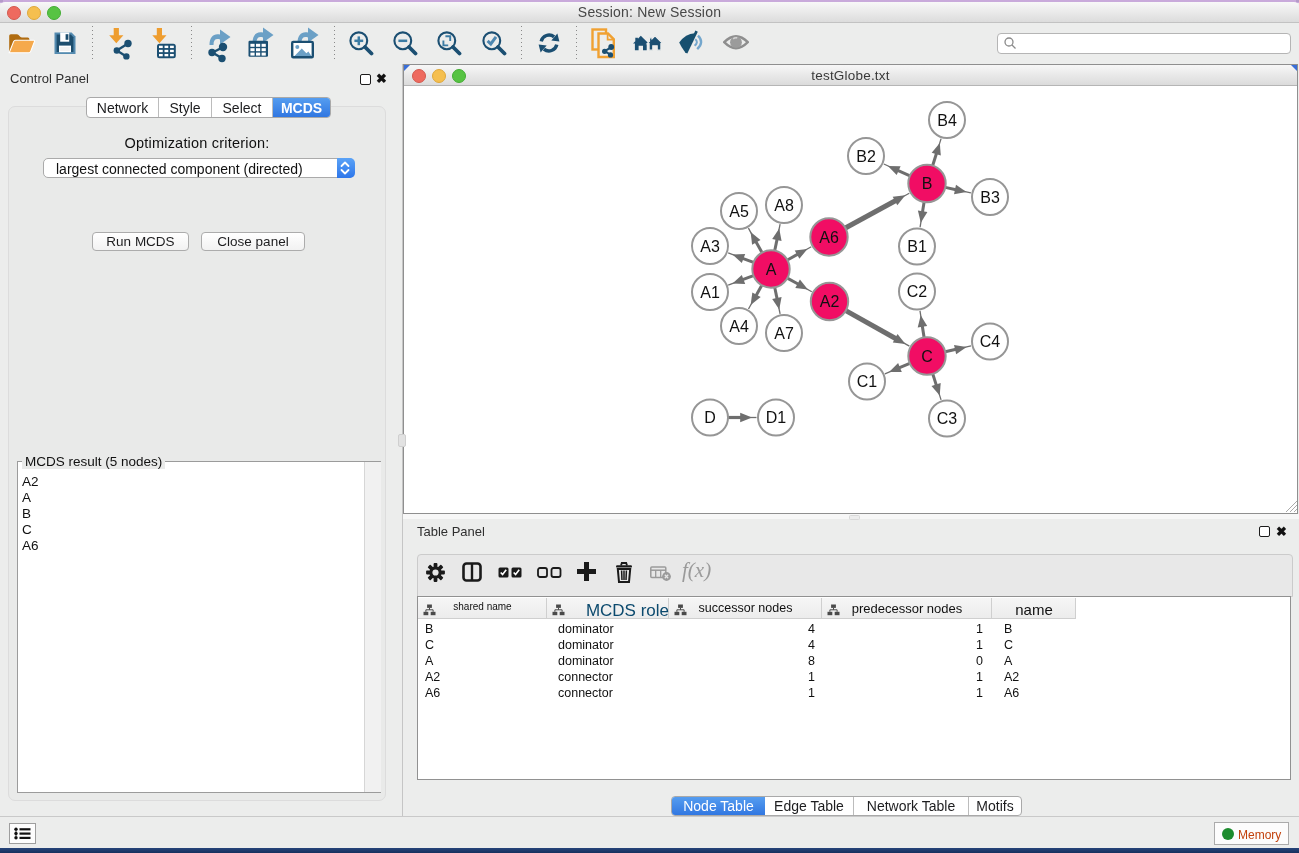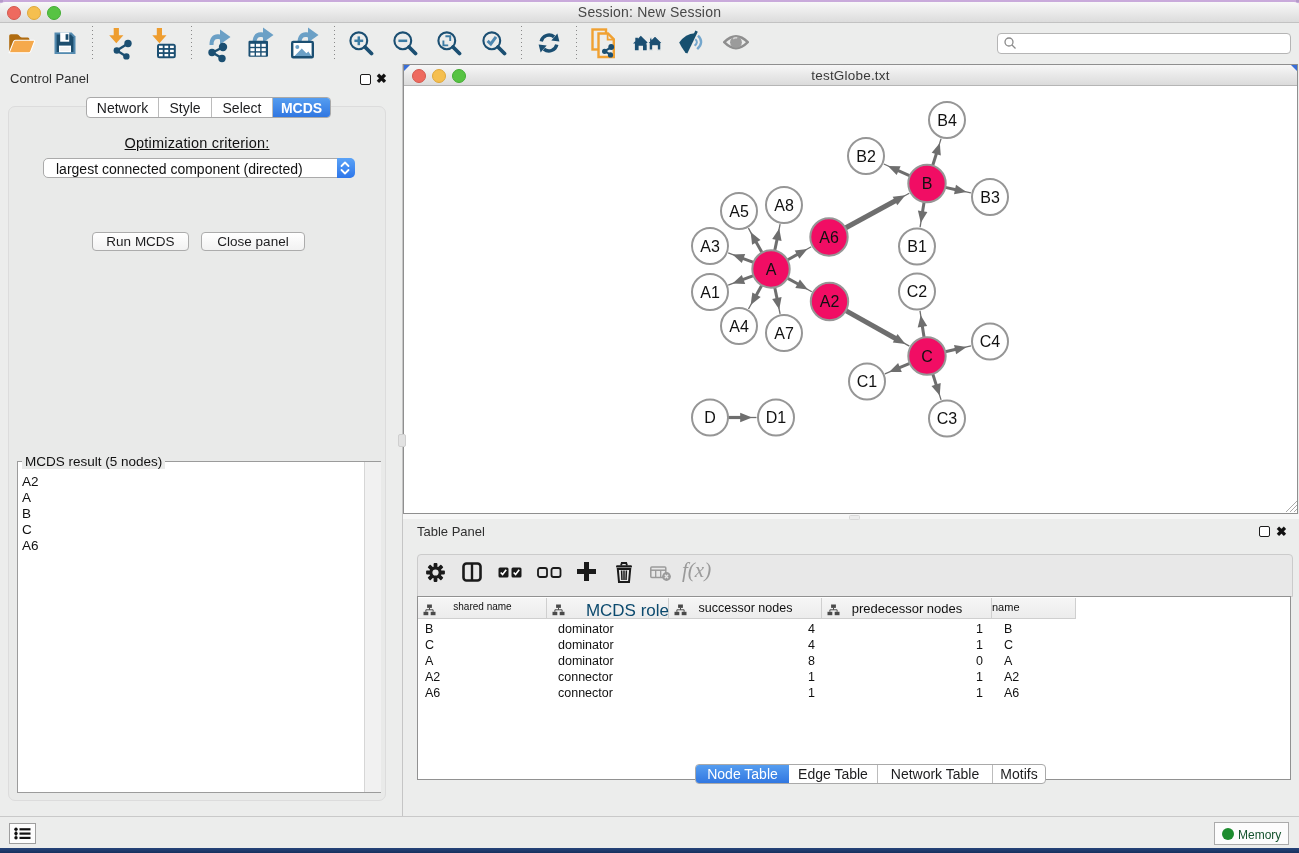--- a/index.html
+++ b/index.html
@@ -168,21 +168,21 @@
 
 <div class="abs" style="left:8px;top:106px;width:378px;height:695px;background:#e9eae9;border:1px solid #dcdcdc;border-radius:7px;box-sizing:border-box;"></div>
 
 <div class="seg" style="left:86px;top:97px;">
   <div style="width:71px;">Network</div>
   <div style="width:52px;">Style</div>
   <div style="width:60px;">Select</div>
   <div class="sel" style="width:57px;font-weight:bold;">MCDS</div>
 </div>
 
-<div class="abs" style="left:8px;top:135px;width:378px;text-align:center;font-size:14.5px;letter-spacing:0.2px;color:#111;text-decoration:underline;">Optimization criterion:</div>
+<div class="abs" style="left:8px;top:135px;width:378px;text-align:center;font-size:14.5px;letter-spacing:0.2px;color:#111;">Optimization criterion:</div>
 
 <div class="abs" style="left:43px;top:158px;width:311px;height:20px;background:#fff;border:1px solid #aaaaaa;border-radius:5px;box-sizing:border-box;"></div>
 <div class="abs" style="left:56px;top:160.5px;font-size:14px;color:#111;">largest connected component (directed)</div>
 <div class="abs" style="left:337px;top:158px;width:17.5px;height:20px;background:linear-gradient(#5ba3f7,#2d76ea);border-radius:0 5px 5px 0;"></div>
 <svg class="abs" style="left:337.5px;top:160px;" width="14" height="16" viewBox="0 0 14 16">
   <path d="M3.5 6 L7 2.5 L10.5 6" fill="none" stroke="#fff" stroke-width="1.8" stroke-linecap="round" stroke-linejoin="round"></path>
   <path d="M3.5 10 L7 13.5 L10.5 10" fill="none" stroke="#fff" stroke-width="1.8" stroke-linecap="round" stroke-linejoin="round"></path>
 </svg>
 
 <div class="btn" style="left:92px;top:192px;width:97px;height:19px;">Run MCDS</div>
@@ -407,21 +407,21 @@
 <div class="abs" style="left:669px;top:601px;width:153px;text-align:center;font-size:12.5px;color:#111;">successor nodes</div>
 <div class="abs" style="left:822px;top:598px;width:170px;height:21px;background:linear-gradient(#f6f6f6,#ececec);border-right:1px solid #cfcfcf;border-bottom:1px solid #cfcfcf;box-sizing:border-box;"></div>
 <div class="abs" style="left:827px;top:601px;"><svg width="13" height="12" viewBox="0 0 13 12" style="vertical-align:-1px;">
         <rect x="4.1" y="0.5" width="4.8" height="3.4" fill="#4a4a4a"></rect>
         <rect x="0.5" y="7.8" width="4.8" height="3.4" fill="#4a4a4a"></rect>
         <rect x="7.7" y="7.8" width="4.8" height="3.4" fill="#4a4a4a"></rect>
         <path d="M6.5 3.9 L6.5 5.8 M2.9 7.8 L2.9 5.8 L10.1 5.8 L10.1 7.8" fill="none" stroke="#4a4a4a" stroke-width="1"></path>
       </svg></div>
 <div class="abs" style="left:822px;top:601px;width:170px;text-align:center;font-size:13px;color:#111;">predecessor nodes</div>
 <div class="abs" style="left:992px;top:598px;width:84px;height:21px;background:linear-gradient(#f6f6f6,#ececec);border-right:1px solid #cfcfcf;border-bottom:1px solid #cfcfcf;box-sizing:border-box;"></div>
-<div class="abs" style="left:992px;top:601px;width:84px;text-align:left;font-size:11px;color:#111;">name</div>
+<div class="abs" style="left:992px;top:601px;width:84px;text-align:center;font-size:15px;color:#111;">name</div>
 </div>
 <div id="tablerows">
 <div class="abs" style="left:425px;top:622px;font-size:12.5px;color:#111;">B</div>
 <div class="abs" style="left:558px;top:622px;font-size:12.5px;color:#111;">dominator</div>
 <div class="abs" style="left:671px;top:622px;width:144px;text-align:right;font-size:12.5px;color:#111;">4</div>
 <div class="abs" style="left:824px;top:622px;width:159px;text-align:right;font-size:12.5px;color:#111;">1</div>
 <div class="abs" style="left:1004px;top:622px;font-size:12.5px;color:#111;">B</div>
 <div class="abs" style="left:425px;top:638px;font-size:12.5px;color:#111;">C</div>
 <div class="abs" style="left:558px;top:638px;font-size:12.5px;color:#111;">dominator</div>
 <div class="abs" style="left:671px;top:638px;width:144px;text-align:right;font-size:12.5px;color:#111;">4</div>
@@ -437,35 +437,35 @@
 <div class="abs" style="left:671px;top:670px;width:144px;text-align:right;font-size:12.5px;color:#111;">1</div>
 <div class="abs" style="left:824px;top:670px;width:159px;text-align:right;font-size:12.5px;color:#111;">1</div>
 <div class="abs" style="left:1004px;top:670px;font-size:12.5px;color:#111;">A2</div>
 <div class="abs" style="left:425px;top:686px;font-size:12.5px;color:#111;">A6</div>
 <div class="abs" style="left:558px;top:686px;font-size:12.5px;color:#111;">connector</div>
 <div class="abs" style="left:671px;top:686px;width:144px;text-align:right;font-size:12.5px;color:#111;">1</div>
 <div class="abs" style="left:824px;top:686px;width:159px;text-align:right;font-size:12.5px;color:#111;">1</div>
 <div class="abs" style="left:1004px;top:686px;font-size:12.5px;color:#111;">A6</div>
 </div>
 
-<div class="seg" style="left:671px;top:764px;height:18px;margin-left:24px;">
+<div class="seg" style="left:671px;top:796px;height:18px;">
   <div class="sel" style="width:93px;">Node Table</div>
   <div style="width:88px;">Edge Table</div>
   <div style="width:114px;">Network Table</div>
   <div style="width:52px;">Motifs</div>
 </div>
 
 <div class="abs" style="left:0;top:816px;width:1299px;height:31px;background:#ecedec;border-top:1px solid #c9c9c9;"></div>
 <div class="abs" style="left:9px;top:823px;width:27px;height:21px;background:#fdfdfd;border:1px solid #9e9e9e;box-sizing:border-box;"></div>
 <svg class="abs" style="left:14px;top:827px;" width="18" height="13" viewBox="0 0 18 13">
   <circle cx="2" cy="2.2" r="1.7" fill="#111"></circle>
     <circle cx="2" cy="6.5" r="1.7" fill="#111"></circle>
     <circle cx="2" cy="10.8" r="1.7" fill="#111"></circle>
   <line x1="2" y1="2" x2="2" y2="11" stroke="#111" stroke-width="0.8" stroke-dasharray="1 1"></line>
   <rect x="5.5" y="1.2" width="11" height="2.2" fill="#111"></rect>
   <rect x="5.5" y="5.5" width="11" height="2.2" fill="#111"></rect>
   <rect x="5.5" y="9.8" width="11" height="2.2" fill="#111"></rect>
 </svg>
 <div class="abs" style="left:1214px;top:822px;width:75px;height:23px;background:#fcfcfc;border:1px solid #ababab;box-sizing:border-box;"></div>
 <div class="abs" style="left:1222px;top:828px;width:12px;height:12px;border-radius:50%;background:#1c8c2e;"></div>
-<div class="abs" style="left:1238px;top:828px;font-size:12px;color:#14532d;">Memory</div>
+<div class="abs" style="left:1238px;top:828px;font-size:12px;color:#c2410c;">Memory</div>
 
 <div class="abs" style="left:0;top:848px;width:1299px;height:5px;background:linear-gradient(#27457a,#16305e);"></div>
 
 </body></html>

